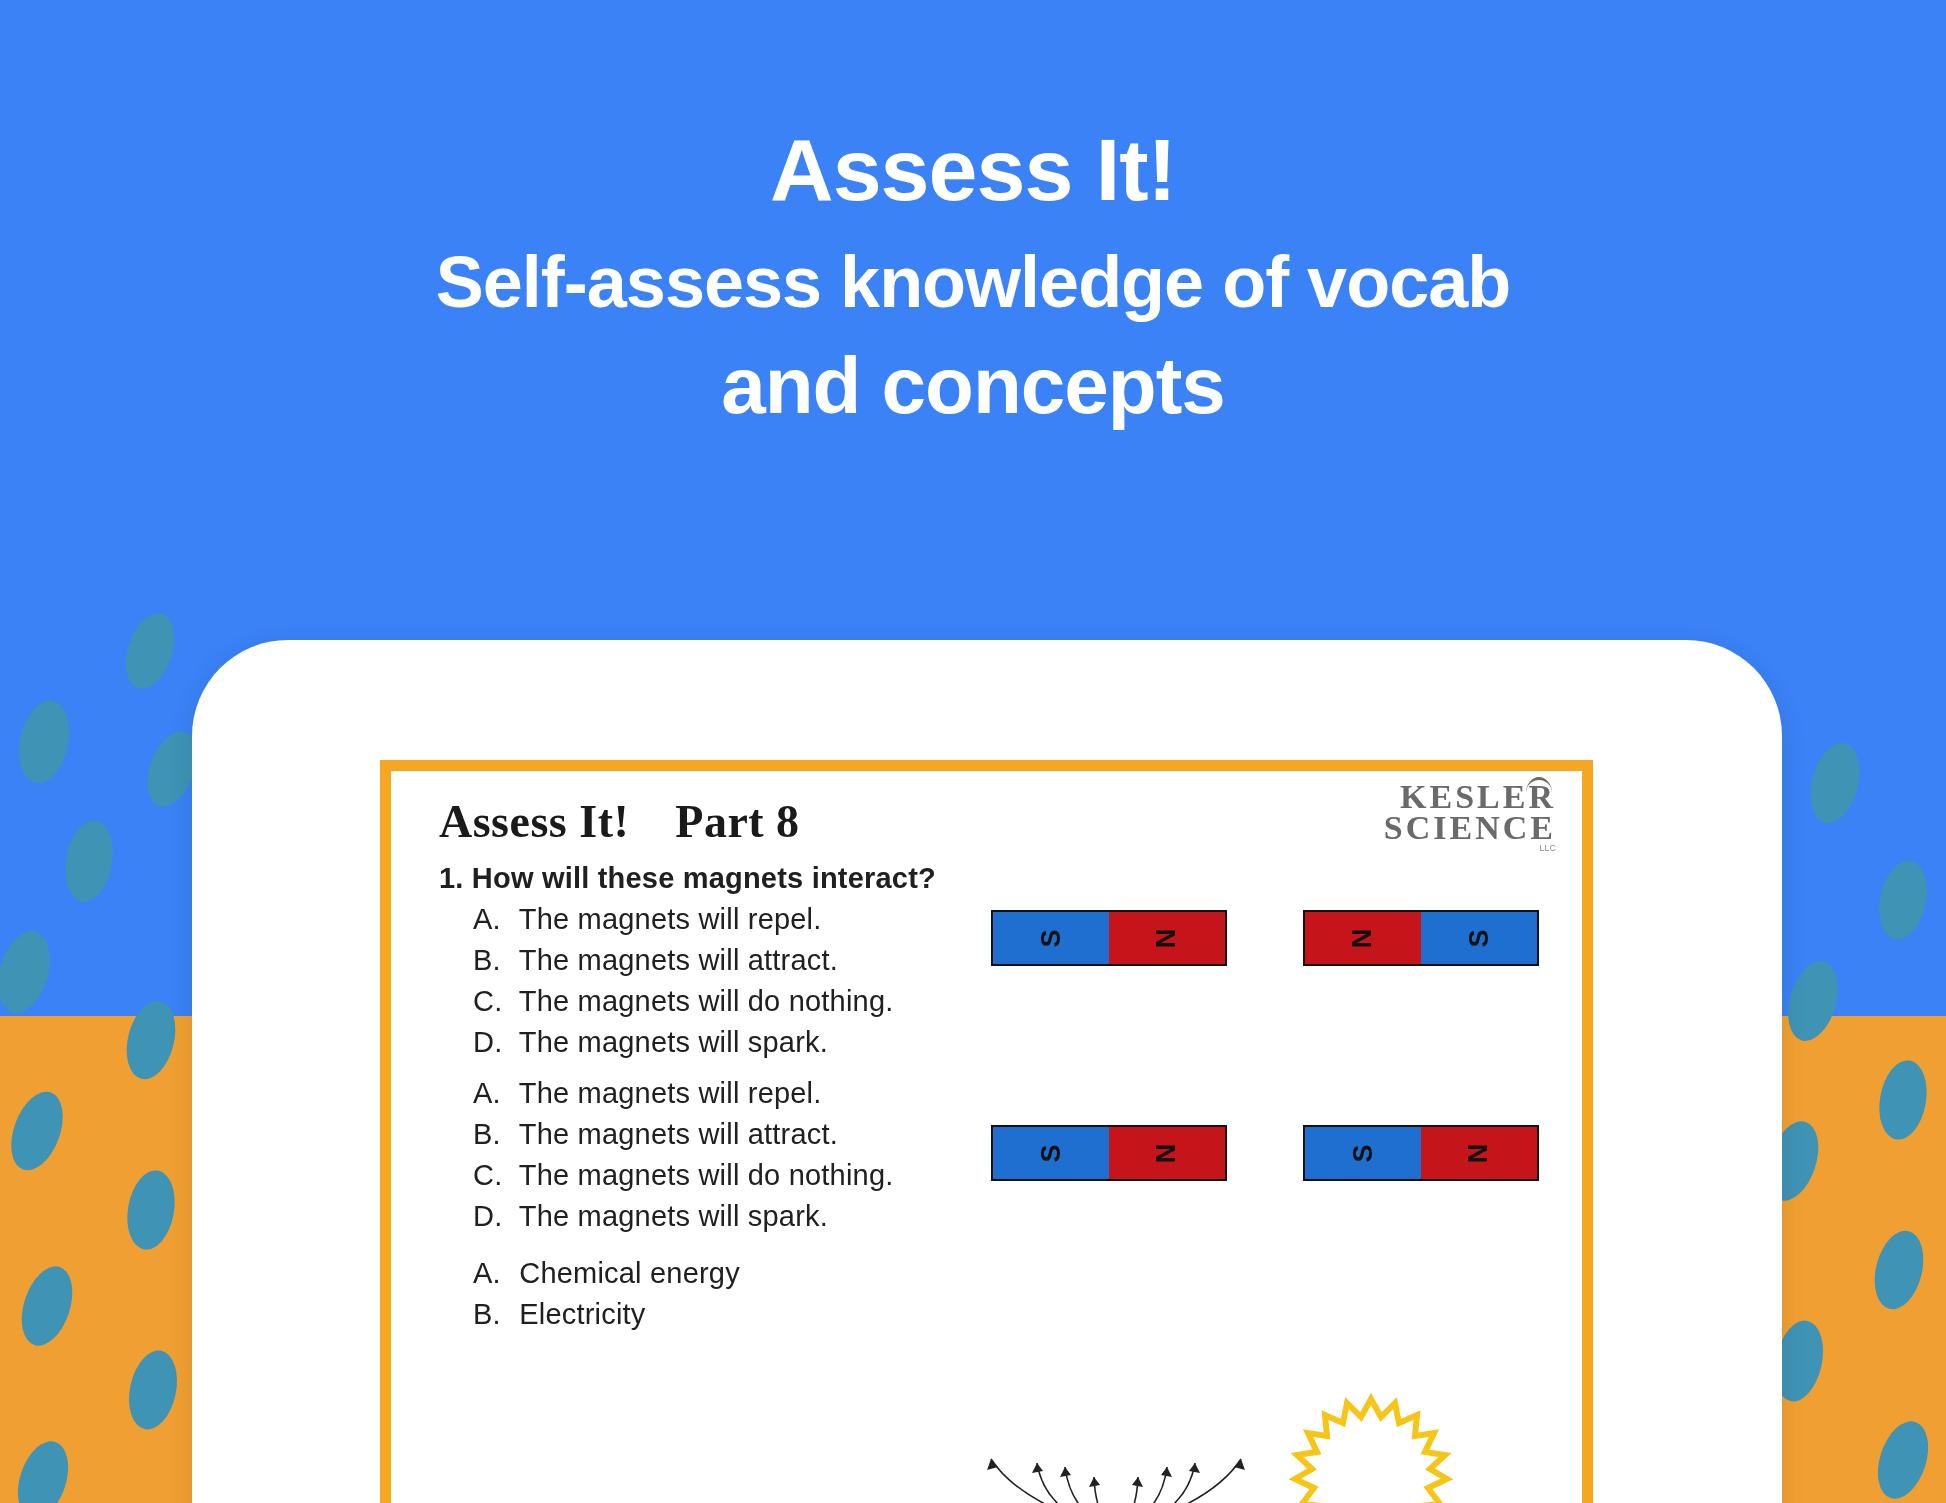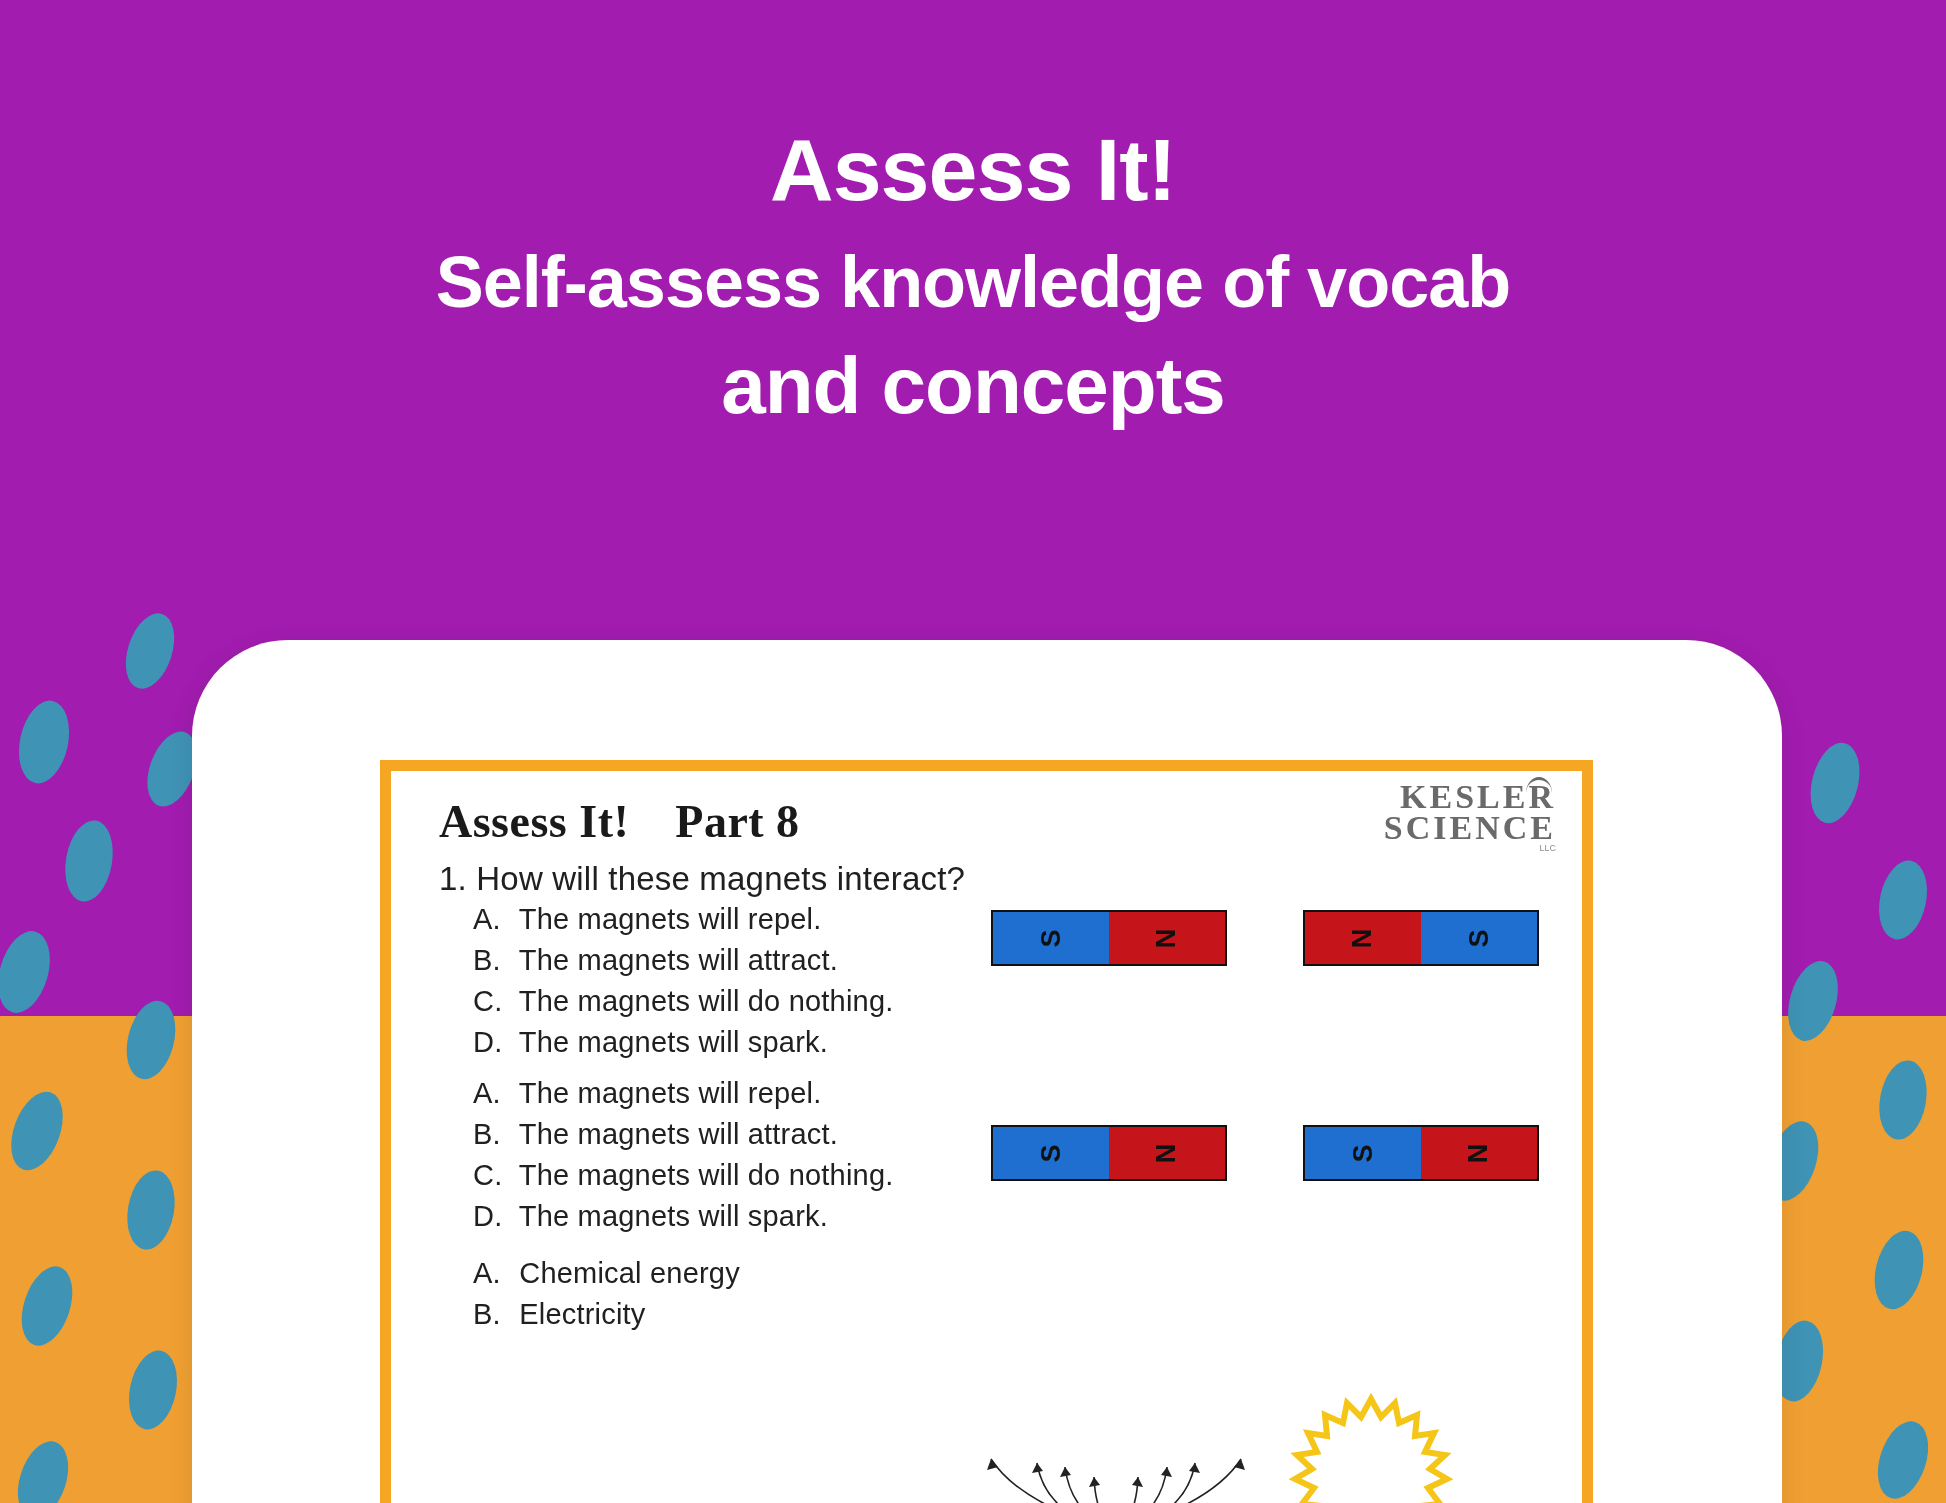--- a/index.html
+++ b/index.html
@@ -5,21 +5,21 @@
   * { box-sizing: border-box; }
   html, body {
     margin: 0; padding: 0;
     width: 1946px; height: 1503px;
     overflow: hidden;
     font-family: "Liberation Sans", sans-serif;
   }
   #root {
     position: relative;
     width: 1946px; height: 1503px;
-    background: #a21caf;
+    background: #3b82f6;
     overflow: hidden;
   }
 
   
   .band-orange {
     position: absolute;
     left: 0; top: 1016px;
     width: 1946px; height: 487px;
     background: #f0a032;
   }
@@ -126,24 +126,25 @@
     position: absolute; right: 4px; top: -4px;
     width: 26px; height: 16px;
     border-top: 3px solid #6a6a6a;
     border-radius: 50%/100% 100% 0 0;
     transform: rotate(-12px);
   }
 
   
   .qblock { margin: 10px 0 0 14px; position: relative; }
   .qline {
-    font-size: 33px;
+    font-size: 29px;
     color: #202020;
     line-height: 41px;
     letter-spacing: 0.2px;
+    font-weight: bold;
   }
   .qnum { margin-left: 8px; }
   .choice {
     font-size: 29px;
     color: #202020;
     line-height: 41px;
     margin-left: 42px;
     letter-spacing: 0.2px;
   }
   .choice .lbl { display: inline-block; min-width: 38px; }

